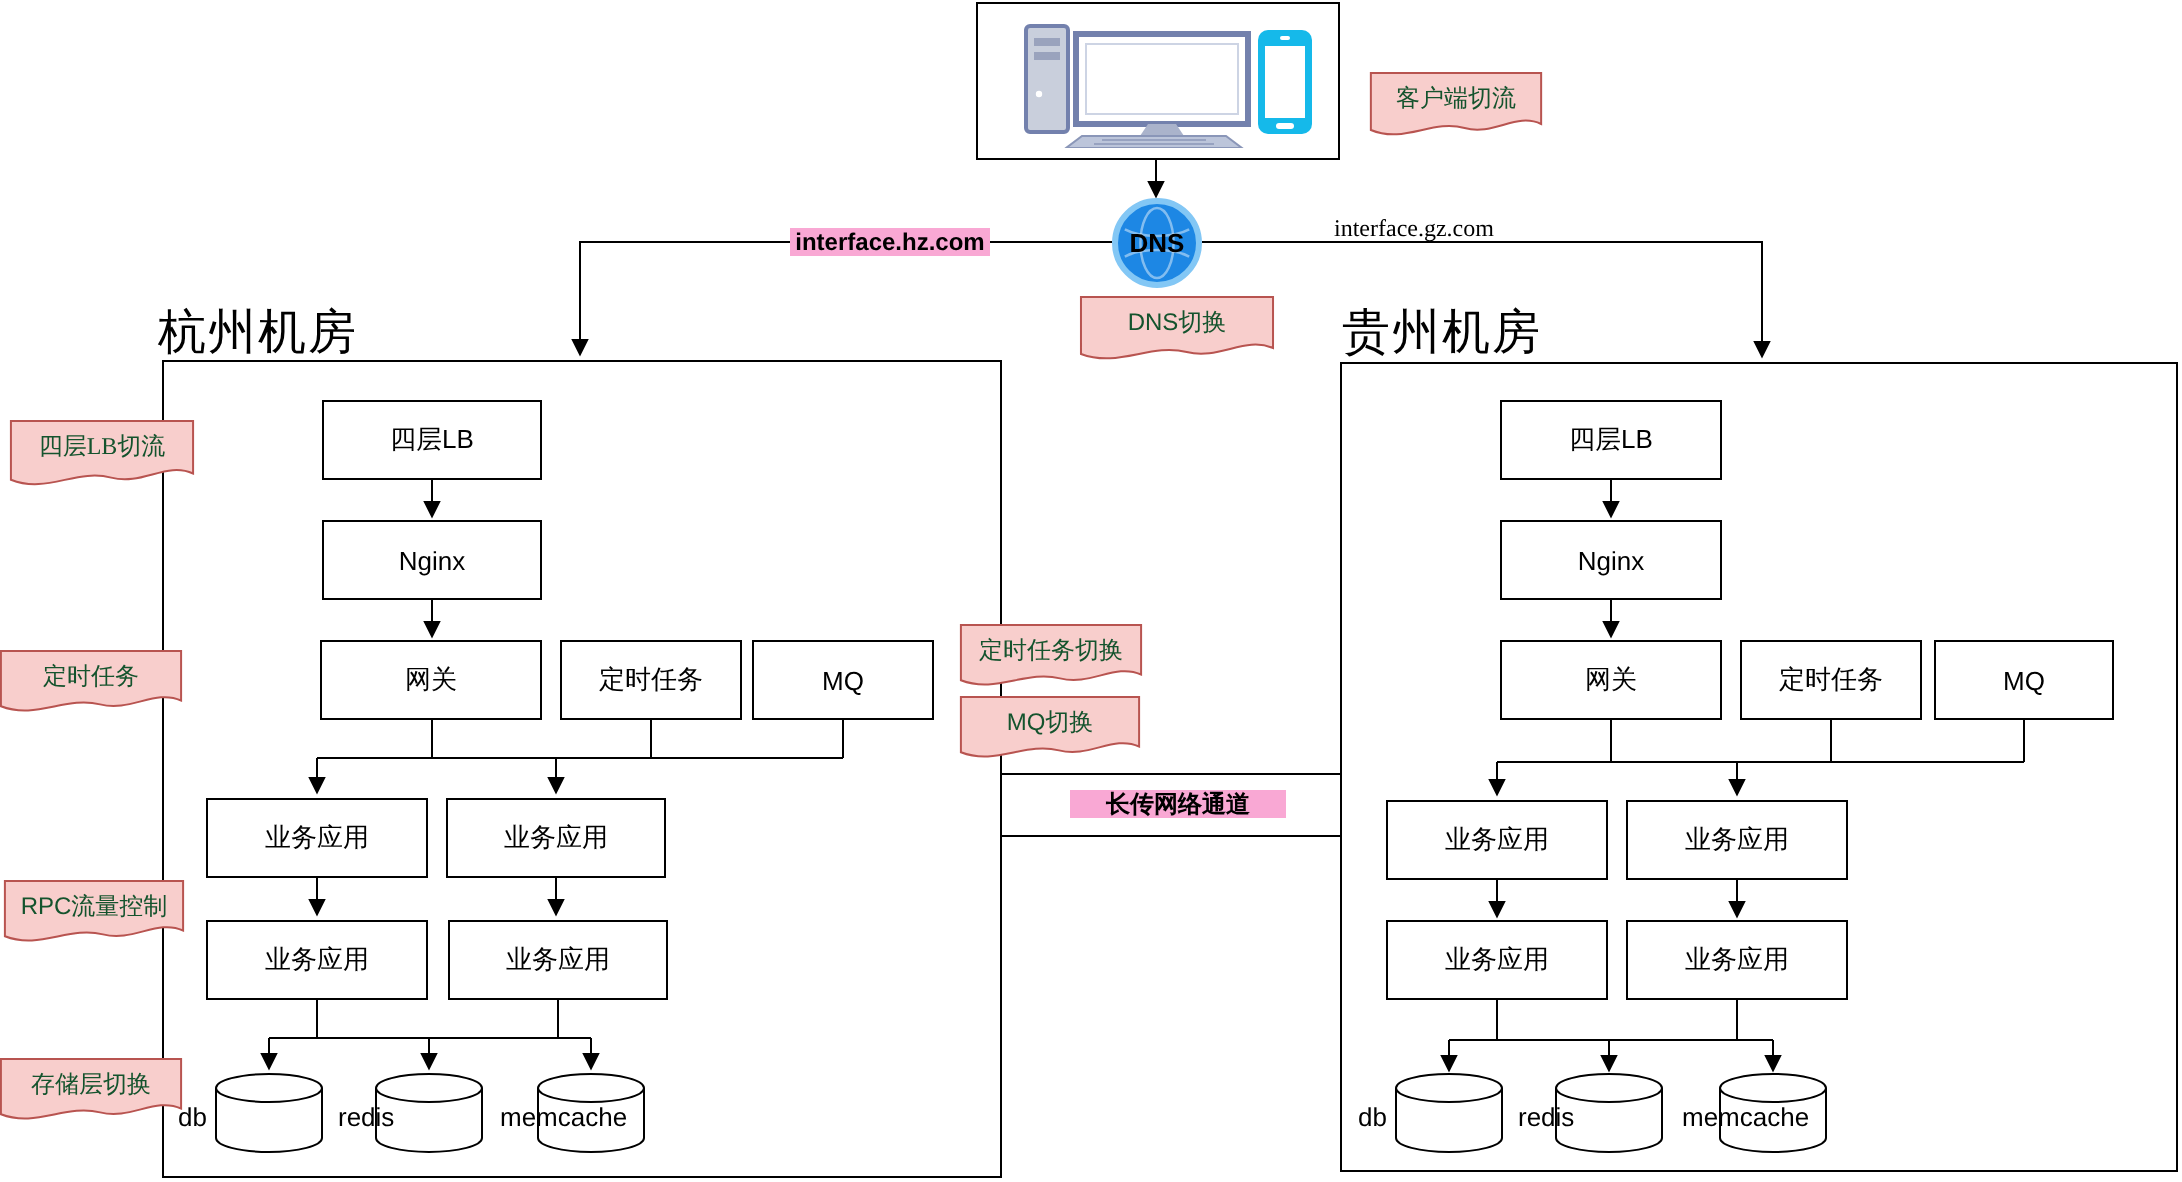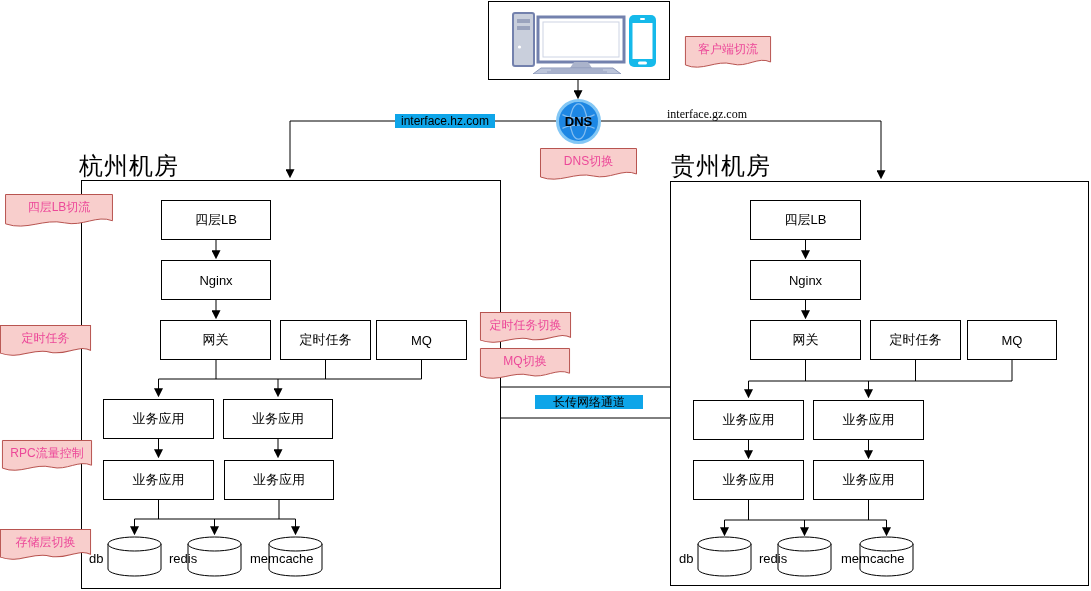--- a/index.html
+++ b/index.html
@@ -8,25 +8,25 @@
     font-family:"Liberation Sans", sans-serif; overflow:hidden; color:#000;
   }
   .frame { position:absolute; border:1px solid #000; box-sizing:border-box; background:transparent; z-index:1; }
   #lines { position:absolute; left:0; top:0; width:1091px; height:591px; z-index:2; }
   .node {
     position:absolute; box-sizing:border-box; background:#fff; border:1px solid #000;
     display:flex; align-items:center; justify-content:center; font-size:13px; z-index:3; white-space:nowrap;
   }
   .dc-title { position:absolute; font-size:24px; letter-spacing:1px; white-space:nowrap; z-index:4; }
   .line-label { position:absolute; font-size:12px; text-align:center; white-space:nowrap; z-index:4; line-height:14px; }
-  .bg-white { background:#0ea5e9; }
+  .bg-white { background:#f9a8d4;font-weight:bold; }
   .cyl-label { position:absolute; width:90px; font-size:13px; z-index:4; }
   .ribbon { position:absolute; z-index:6; }
   .ribbon svg { position:absolute; left:0; top:0; width:100%; height:100%; overflow:visible; }
-  .ribbon-text { position:absolute; left:0; right:0; top:5px; text-align:center; font-size:12px; color:#ec4899; z-index:1; }
+  .ribbon-text { position:absolute; left:0; right:0; top:5px; text-align:center; font-size:12px; color:#14532d; z-index:1; }
   .ribbon path { fill:#f8cecc; stroke:#b85450; stroke-width:1; vector-effect:non-scaling-stroke; }
   .client-box { position:absolute; left:488px; top:1px; width:182px; height:79px; box-sizing:border-box;
     border:1px solid #000; background:#fff; z-index:3; }
   .dns {
     position:absolute; left:556px; top:99px; width:45px; height:45px; border-radius:50%;
     background:#1d87e4; border:3px solid #83c7f5; box-sizing:border-box; z-index:5;
     display:flex; align-items:center; justify-content:center;
   }
   .dns .globe { position:absolute; left:0; top:0; width:39px; height:39px; }
   .dns .dns-text { position:relative; color:#000000; font-size:13px; font-weight:bold; z-index:1; }
@@ -191,21 +191,21 @@
         <path d="M0.5,0.5 L99.5,0.5 L99.5,26 C85,20 72,32 55,28 C36,23.5 20,36 0.5,29 Z"></path>
       </svg>
     <span class="ribbon-text">客户端切流</span>
   </div>
   <div class="ribbon" style="left:540px;top:148px;width:85px;height:34px;padding-left:12px;">
     <svg viewBox="0 0 100 34" preserveAspectRatio="none">
         <path d="M0.5,0.5 L99.5,0.5 L99.5,26 C85,20 72,32 55,28 C36,23.5 20,36 0.5,29 Z"></path>
       </svg>
     <span class="ribbon-text">DNS切换</span>
   </div>
-  <div class="ribbon" style="left:5px;top:194px;width:108px;height:35px;">
+  <div class="ribbon" style="left:5px;top:210px;width:92px;height:35px;font-family:Liberation Serif, serif;">
     <svg viewBox="0 0 100 34" preserveAspectRatio="none">
         <path d="M0.5,0.5 L99.5,0.5 L99.5,26 C85,20 72,32 55,28 C36,23.5 20,36 0.5,29 Z"></path>
       </svg>
     <span class="ribbon-text">四层LB切流</span>
   </div>
   <div class="ribbon" style="left:0px;top:325px;width:91px;height:33px;">
     <svg viewBox="0 0 100 34" preserveAspectRatio="none">
         <path d="M0.5,0.5 L99.5,0.5 L99.5,26 C85,20 72,32 55,28 C36,23.5 20,36 0.5,29 Z"></path>
       </svg>
     <span class="ribbon-text">定时任务</span>

